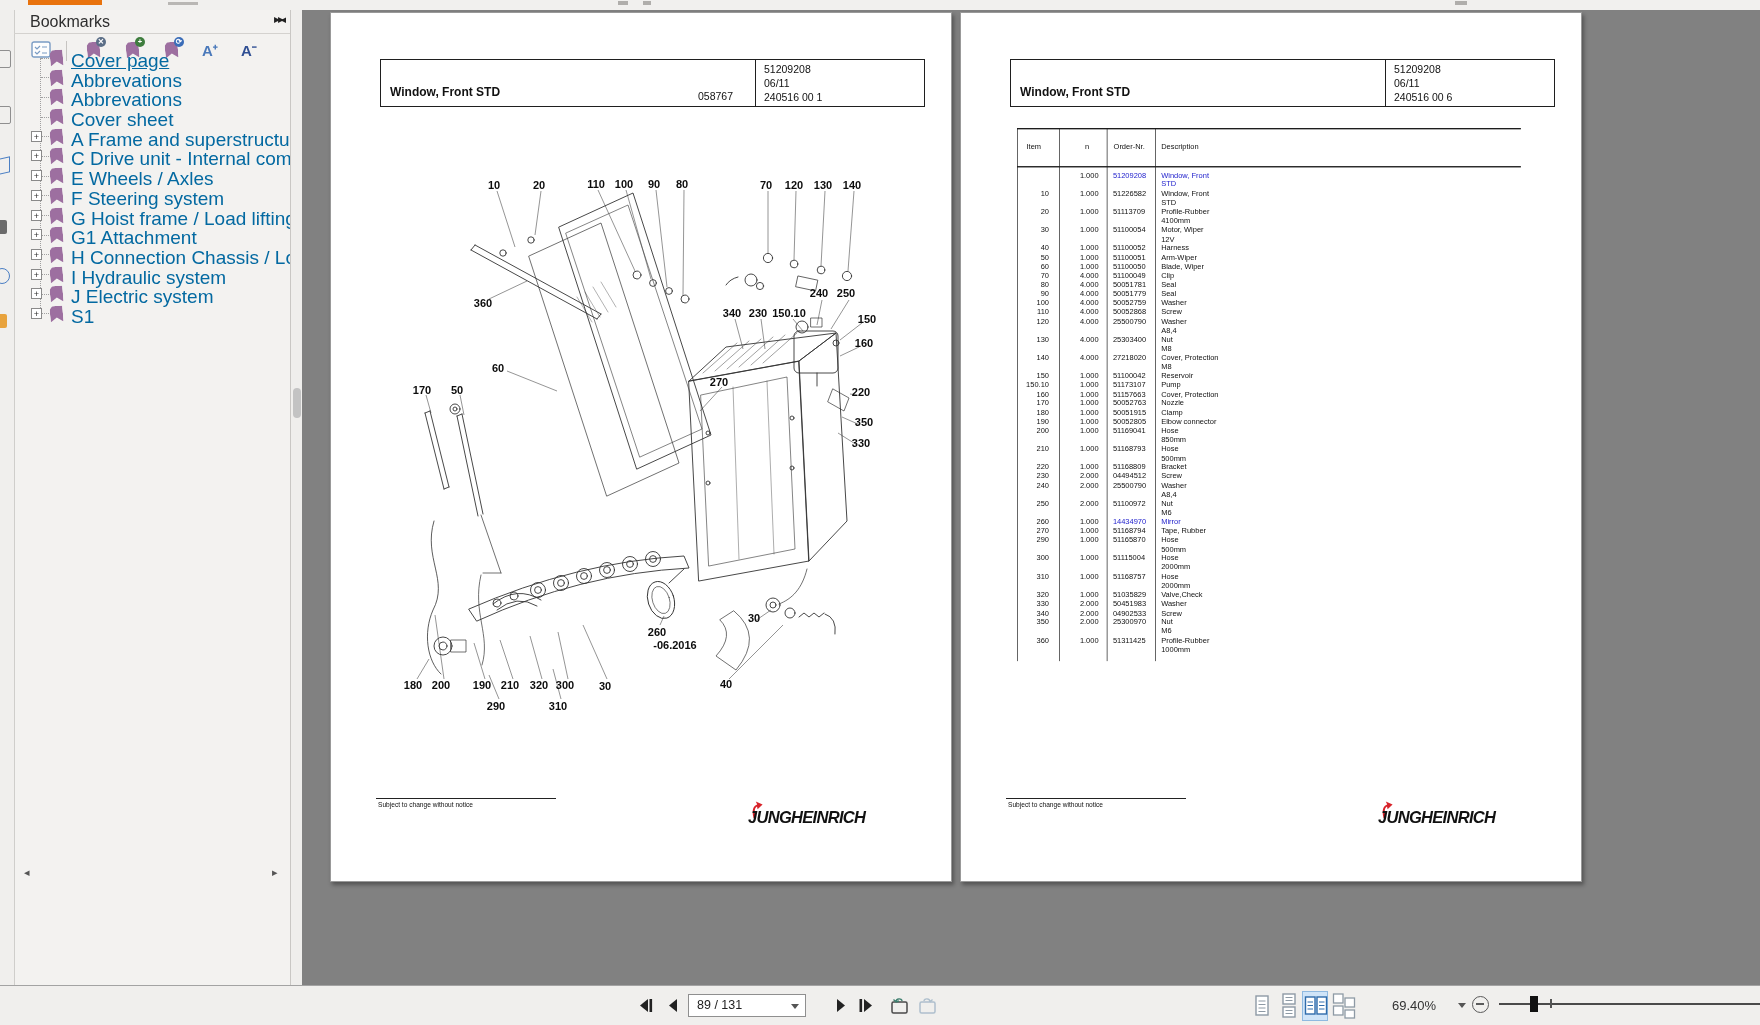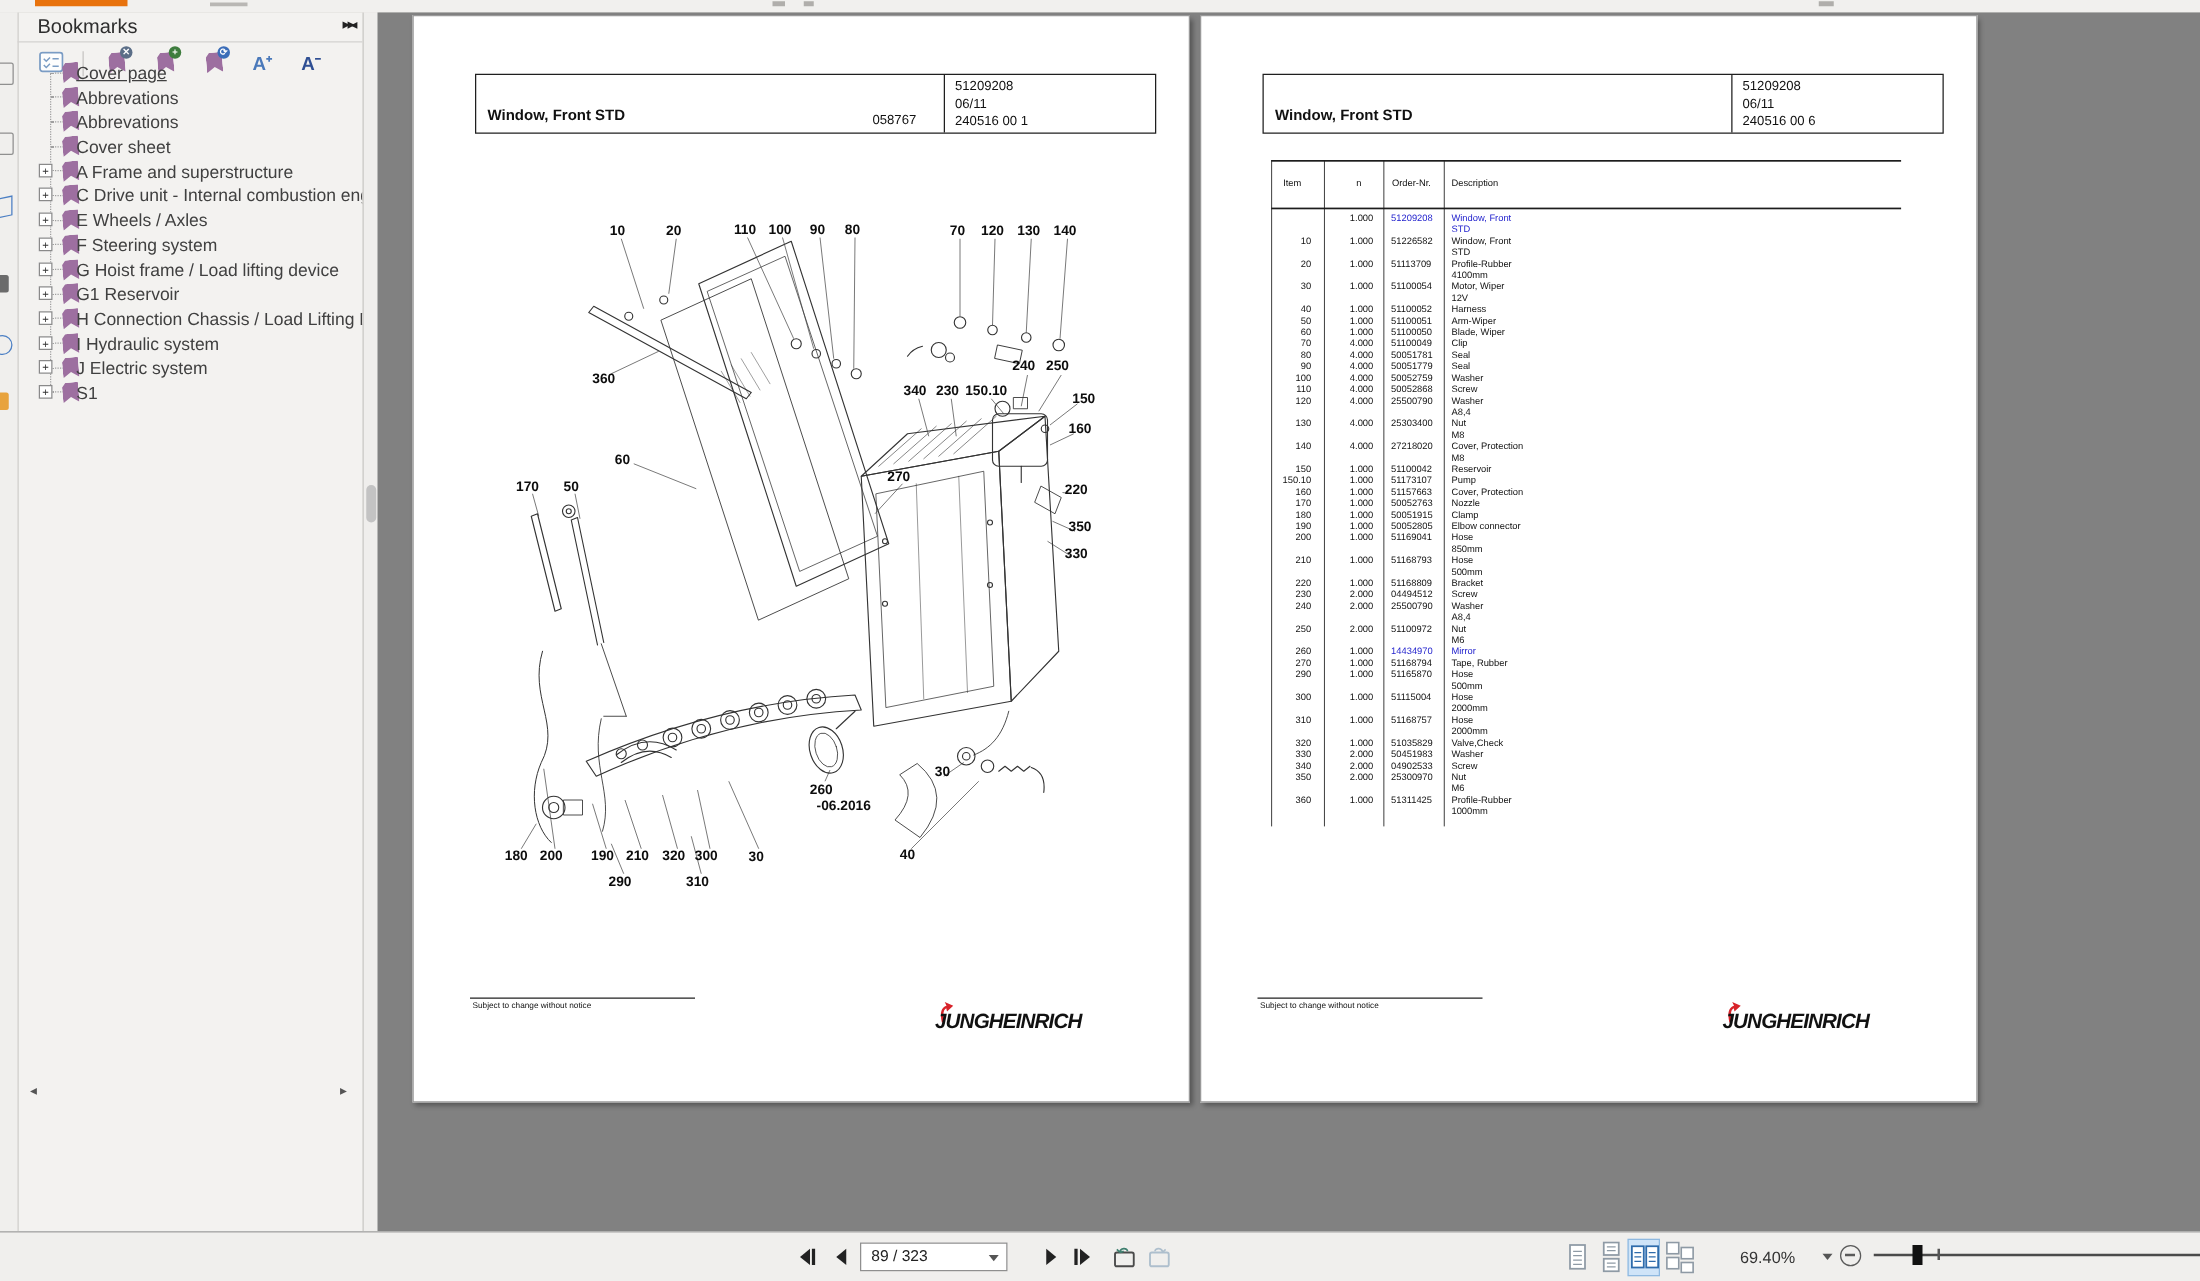--- a/index.html
+++ b/index.html
@@ -25,21 +25,21 @@
          color:#fff;font-size:7.5px;line-height:10px;text-align:center;font-weight:bold;}
   .a-btn{font-weight:bold;font-size:15px;background:transparent;border:0;cursor:pointer;}
   
   .bm-list{position:absolute;left:0;top:38px;width:276px;height:310px;overflow:hidden;}
   .bm-trunk{position:absolute;left:26px;top:10px;height:256px;border-left:1px dotted #a0a0a0;}
   .bm-row{position:relative;height:19.7px;cursor:pointer;}
   .bm-stub{position:absolute;left:27px;top:9.5px;width:10px;border-top:1px dotted #a0a0a0;}
   .bm-exp{position:absolute;left:17px;top:4px;width:11px;height:11px;background:#fff;border:1px solid #8a8a8a;
           font-size:9px;line-height:10px;text-align:center;color:#333;box-sizing:border-box;}
   .bm-flag{position:absolute;left:36px;top:2px;}
-  .bm-label{position:absolute;left:47px;top:2px;font-size:14px;white-space:nowrap;color:#404040;}
+  .bm-label{position:absolute;left:57px;top:2px;font-size:19px;white-space:nowrap;color:#0369a1;}
   .bm-label.sel{text-decoration:underline;}
   .hscroll-arrow{position:absolute;font-size:11px;color:#555;top:856px;cursor:pointer;}
   .resize-strip{position:absolute;left:290px;top:0;width:12px;height:100%;background:#efeeec;border-left:1px solid #c9c7c4;}
   .resize-thumb{position:absolute;left:1.5px;top:378px;width:8px;height:30px;background:#c3c3c3;border-radius:4px;cursor:pointer;}
   
   .doc-area{position:absolute;left:302px;top:10px;width:1458px;height:975px;background:#818181;}
   .page{position:absolute;top:2px;width:622px;height:870px;background:#fff;border:1px solid #999;
         box-shadow:2px 3px 4px rgba(0,0,0,.35);box-sizing:border-box;}
   .page-left{left:28px;}   
   .page-right{left:658px;} 
@@ -193,21 +193,21 @@
           <div class="bm-row">
             <span class="bm-stub"></span>
             <span class="bm-exp">+</span>
             <span class="flag bm-flag"></span>
             <span class="bm-label">G Hoist frame / Load lifting device</span>
           </div>
           <div class="bm-row">
             <span class="bm-stub"></span>
             <span class="bm-exp">+</span>
             <span class="flag bm-flag"></span>
-            <span class="bm-label">G1 Reservoir</span>
+            <span class="bm-label">G1 Attachment</span>
           </div>
           <div class="bm-row">
             <span class="bm-stub"></span>
             <span class="bm-exp">+</span>
             <span class="flag bm-flag"></span>
             <span class="bm-label">H Connection Chassis / Load Lifting Devi</span>
           </div>
           <div class="bm-row">
             <span class="bm-stub"></span>
             <span class="bm-exp">+</span>
@@ -742,21 +742,21 @@
         <path d="M11,1 L3,7.5 L11,14 Z" fill="#222"></path>
           <rect x="12.5" y="1" width="2.6" height="13" fill="#222"></rect>
       </svg>
     </button>
     <button class="bb-btn" style="left:666px;">
       <svg width="14" height="15" viewBox="0 0 14 15">
         <path d="M11,1 L3,7.5 L11,14 Z" fill="#222"></path>
       </svg>
     </button>
     <div class="page-box">
-      <span class="val">89 / 323</span>
+      <span class="val">89 / 131</span>
       <span class="caret"></span>
     </div>
     <button class="bb-btn" style="left:834px;">
       <svg width="14" height="15" viewBox="0 0 14 15">
         <path d="M3,1 L11,7.5 L3,14 Z" fill="#222"></path>
       </svg>
     </button>
     <button class="bb-btn" style="left:857px;">
       <svg width="18" height="15" viewBox="0 0 18 15">
         <rect x="2.5" y="1" width="2.6" height="13" fill="#222"></rect>

